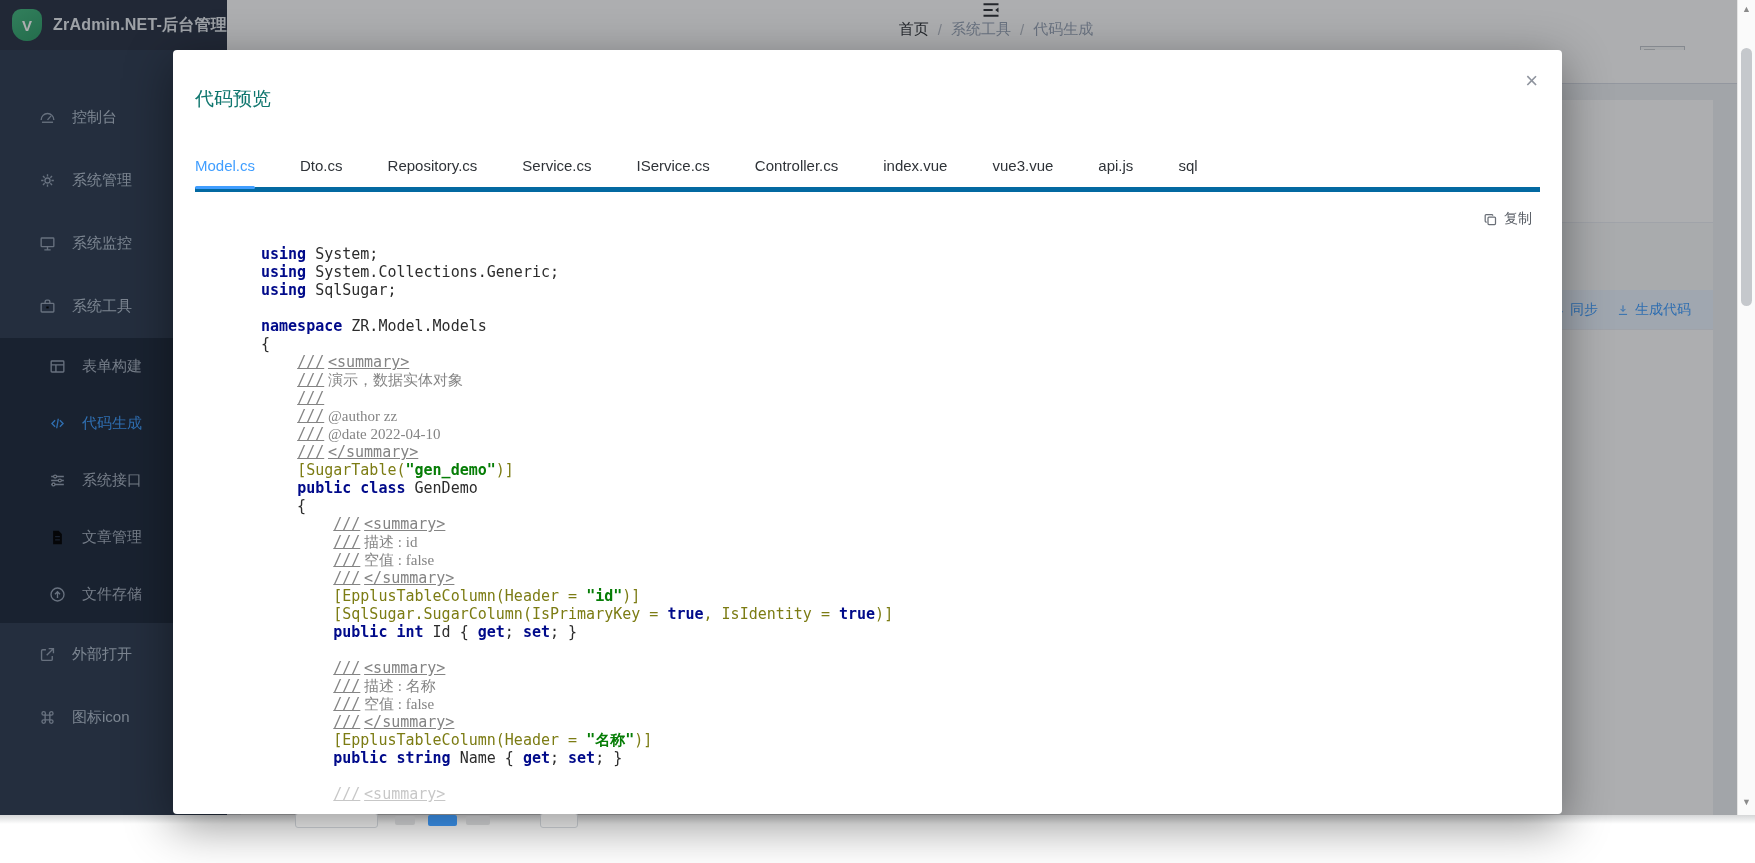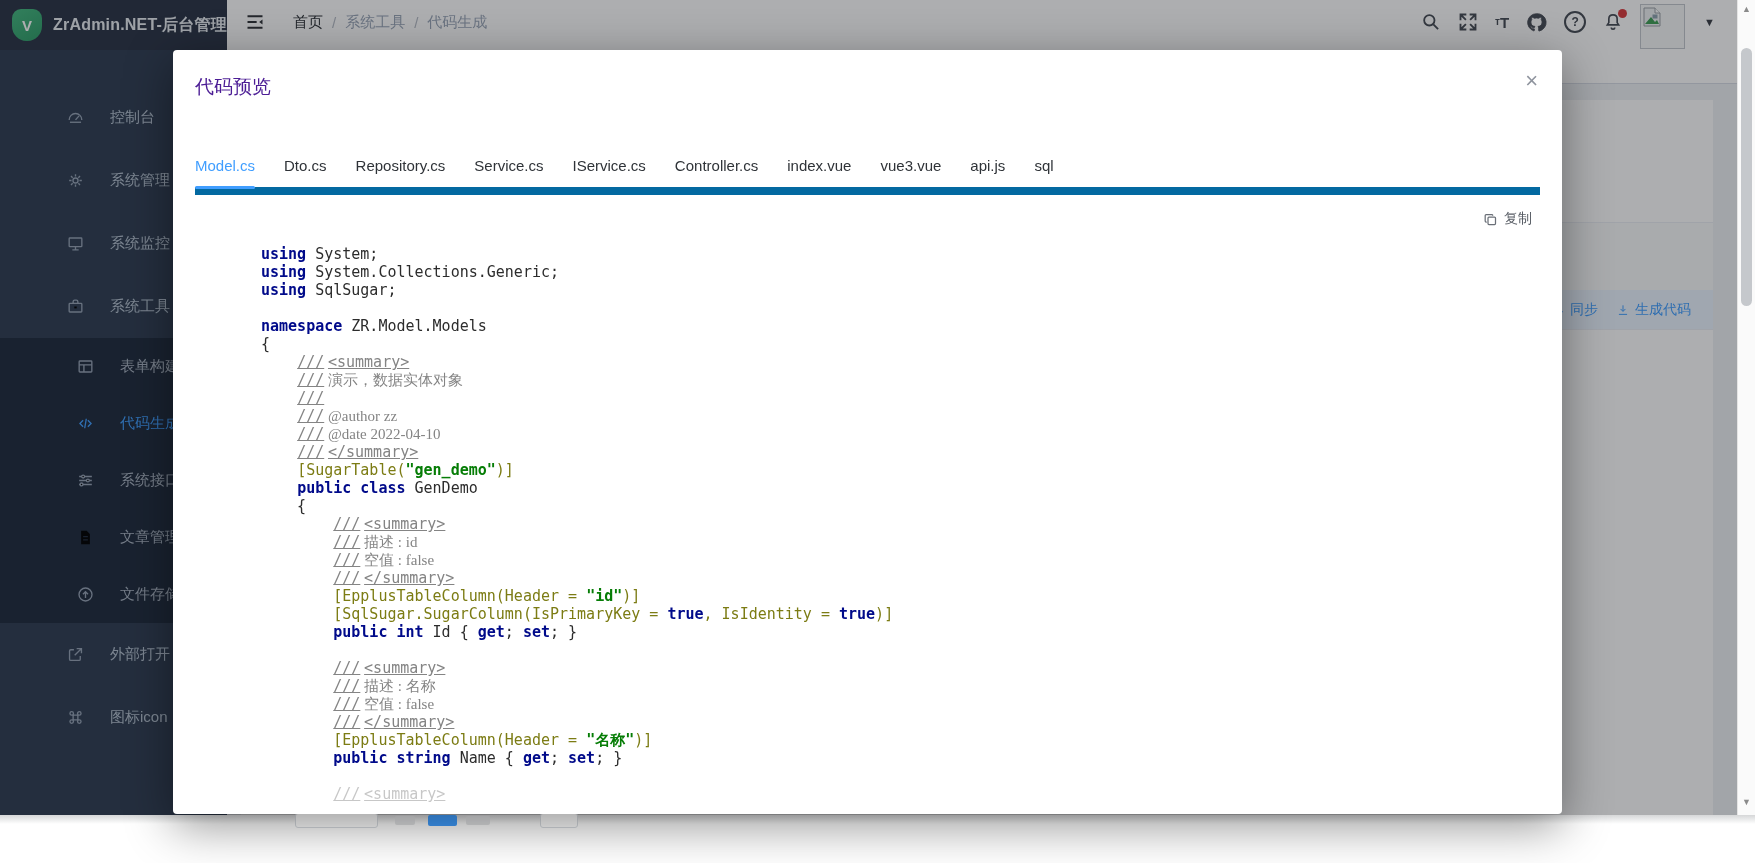--- a/index.html
+++ b/index.html
@@ -8,31 +8,31 @@
   .abs{position:absolute;}
 
   
   .sidebar{left:0;top:0;width:227px;height:815px;background:#2f3e53;z-index:10;}
   .logo-bar{height:50px;background:#2b3546;display:flex;align-items:center;padding-left:12px;box-sizing:border-box;}
   .logo-badge{width:30px;height:32px;background:linear-gradient(150deg,#45b880,#2f9d68);
               border-radius:30% 30% 48% 48%;display:flex;align-items:center;justify-content:center;
               color:#fff;font-weight:bold;font-size:15px;margin-right:11px;}
   .logo-title{color:#e9edf2;font-weight:bold;font-size:16px;letter-spacing:.2px;white-space:nowrap;}
   .menu{padding-top:36px;}
-  .mi{height:63px;display:flex;align-items:center;padding-left:38px;gap:25px;cursor:pointer;margin-left:28px;}
+  .mi{height:63px;display:flex;align-items:center;padding-left:38px;gap:15px;cursor:pointer;}
   .mi .lbl{font-size:15px;color:#b4c0cf;white-space:nowrap;}
   .mi svg{stroke:#96a3b5;}
   .submenu{background:#1f2b3d;text-align:right;}
   .mi.sub{height:57px;padding-left:48px;}
   .mi.sub .lbl{color:#a9b4c2;}
   .mi.active .lbl{color:#409eff;}
   .mi.active svg{stroke:#409eff;}
 
   
-  .header{left:227px;top:0;width:1510px;height:44px;background:#fff;z-index:10;display:flex;align-items:center;}
+  .header{left:227px;top:0;width:1510px;height:44px;background:#fff;z-index:10;display:flex;align-items:center;flex-direction:column;}
   .hamburger{margin-left:18px;cursor:pointer;display:flex;}
   .hamburger svg{stroke:#303338;}
   .breadcrumb{margin-left:28px;display:flex;gap:9px;font-size:15px;align-items:center;}
   .bc-first{color:#2f3338;}
   .bc-muted{color:#9aa6b8;}
   .bc-sep{color:#b6bcc6;}
   .header-right{margin-left:auto;margin-right:22px;display:flex;align-items:center;gap:17px;height:50px;}
   .hicon{display:flex;align-items:center;cursor:pointer;position:relative;}
   .hicon svg{stroke:#474c55;}
   .font-icon{font-weight:bold;color:#474c55;font-size:15px;line-height:1;}
@@ -65,23 +65,23 @@
   .pg{position:absolute;box-sizing:border-box;}
   .pg-select{left:295px;top:-2px;width:83px;height:15px;background:#fff;border:1px solid #d9dde2;border-radius:3px;}
   .pg-prev{left:395px;top:1px;width:20px;height:9px;background:#e3e4e6;border-radius:2px;}
   .pg-active{left:428px;top:0;width:29px;height:11px;background:#409eff;border-radius:2px;}
   .pg-next{left:466px;top:1px;width:24px;height:9px;background:#e3e4e6;border-radius:2px;}
   .pg-input{left:540px;top:-2px;width:38px;height:15px;background:#fff;border:1px solid #d9dde2;border-radius:3px;}
 
   
   .modal{left:173px;top:50px;width:1389px;height:764px;background:#fff;border-radius:4px;z-index:70;
          box-shadow:0 12px 48px rgba(0,0,0,.42);overflow:hidden;}
-  .m-title{position:absolute;left:22px;top:24px;font-size:19px;color:#4c1d95;}
+  .m-title{position:absolute;left:22px;top:36px;font-size:19px;color:#0f766e;}
   .m-close{position:absolute;right:24px;top:20px;font-size:22px;color:#8f949e;cursor:pointer;line-height:1;}
-  .m-tabs{position:absolute;left:22px;right:22px;top:107px;display:flex;gap:29px;border-bottom:8px solid #0369a1;}
+  .m-tabs{position:absolute;left:22px;right:22px;top:107px;display:flex;gap:45px;border-bottom:5px solid #0369a1;}
   .m-tab{font-size:15px;color:#2f3338;padding-bottom:13px;position:relative;cursor:pointer;white-space:nowrap;}
   .m-tab.active{color:#409eff;}
   .m-tab.active::after{content:"";position:absolute;left:0;right:0;bottom:-2px;height:3px;background:#409eff;border-radius:2px;}
   .m-copy{position:absolute;right:30px;top:160px;display:flex;align-items:center;gap:6px;color:#565b63;font-size:14px;cursor:pointer;}
   .m-copy svg{stroke:#6a6f77;}
   .m-code{position:absolute;left:40px;top:195px;right:8px;bottom:0;
           font-family:"DejaVu Sans Mono",monospace;font-size:15px;line-height:18px;color:#2c2c2c;margin-left:48px;}
   .code-line{white-space:pre;min-height:18px;}
   .code-line.faded{opacity:.45;}
   .t-k{color:#000a8a;font-weight:bold;}

